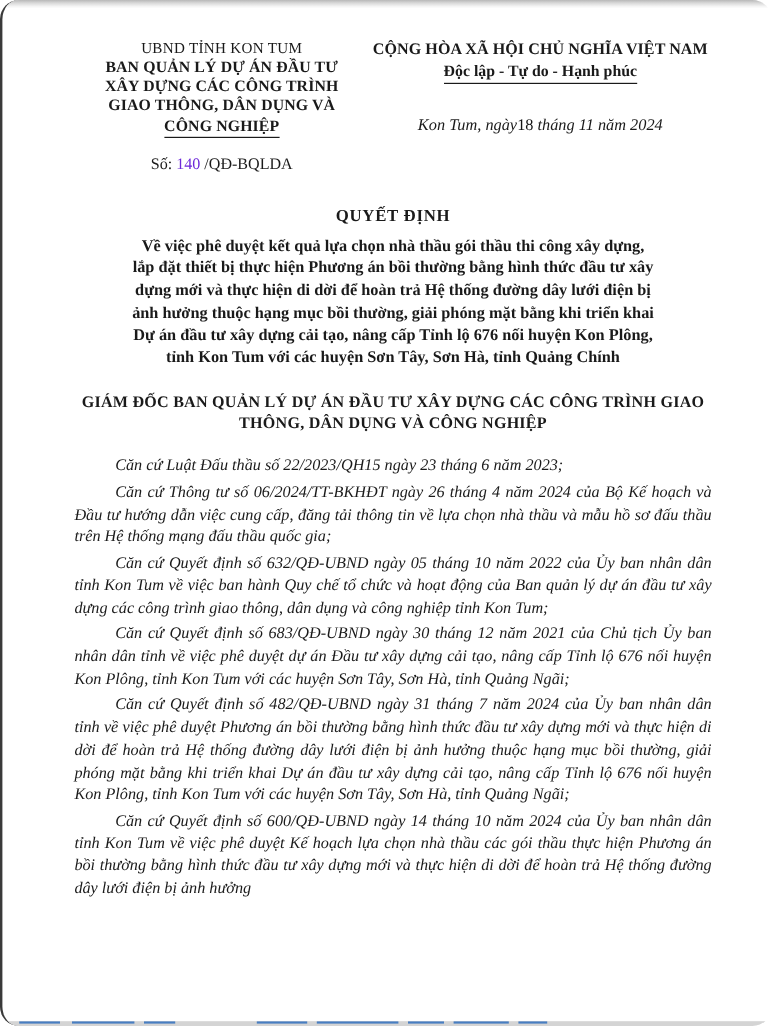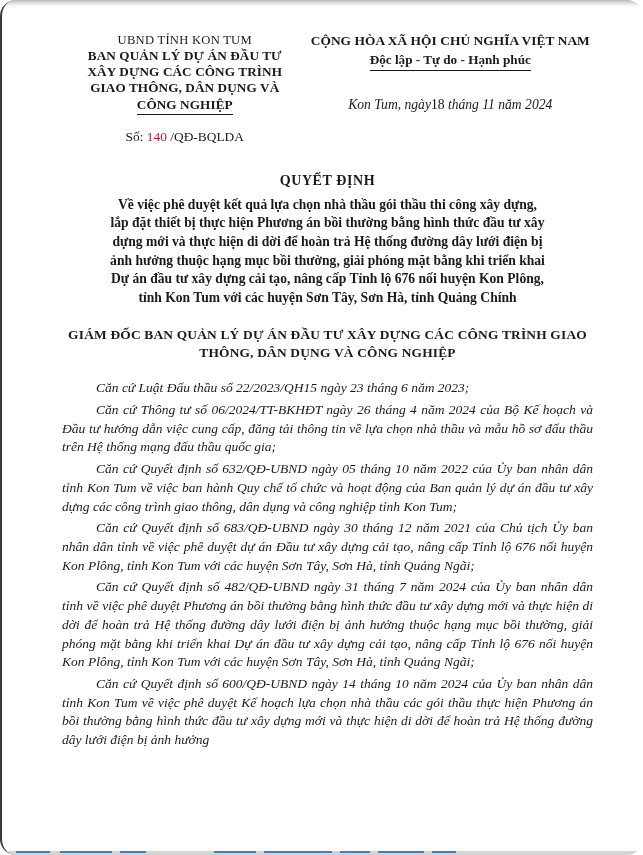--- a/index.html
+++ b/index.html
@@ -85,21 +85,21 @@
     display: inline-block;
     border-bottom: 1.4px solid #1a1a1a;
     padding-bottom: 1px;
   }
   .doc-no {
     margin-top: 14px;
     font-size: 13.4px;
     white-space: nowrap;
   }
   .doc-no .num {
-    color: #b91c1c;
+    color: #6d28d9;
     font-weight: normal;
   }
 
   .nation-line1 {
     font-weight: bold;
     font-size: 13.4px;
     line-height: 16.5px;
     letter-spacing: .05px;
     white-space: nowrap;
   }

